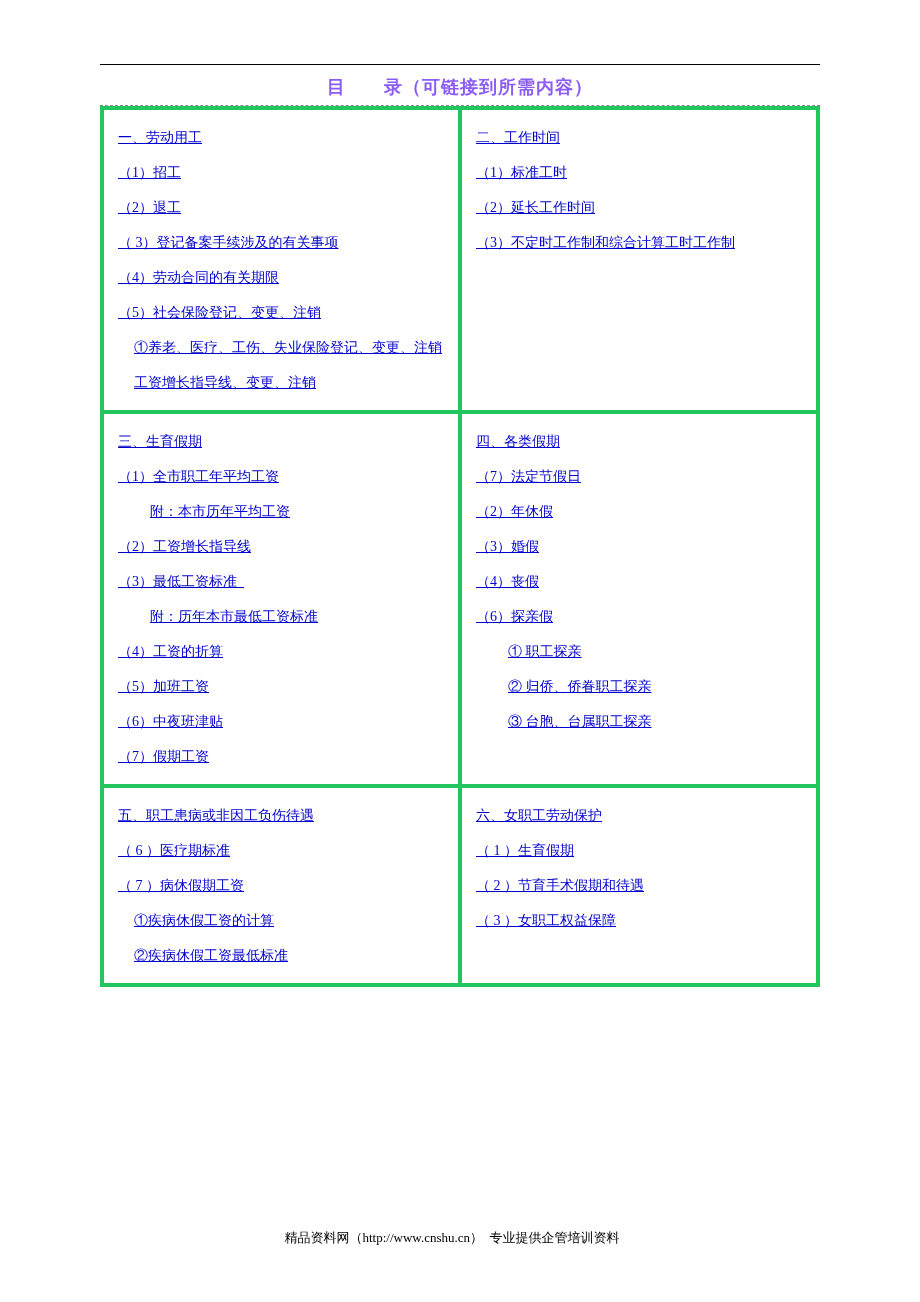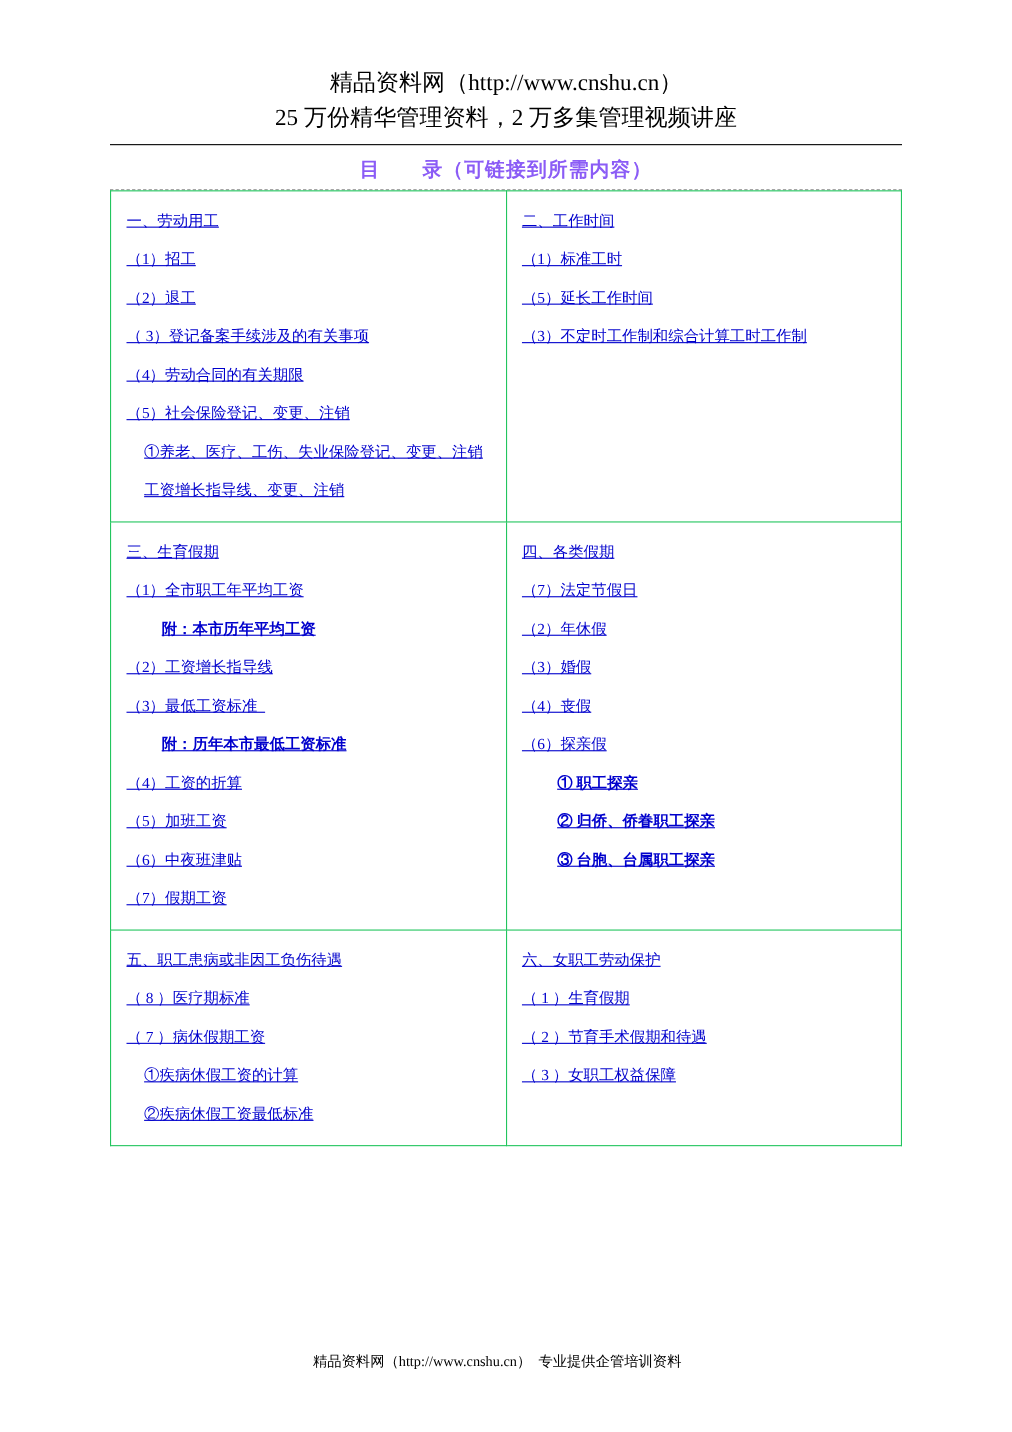--- a/index.html
+++ b/index.html
@@ -42,75 +42,71 @@
     .toc-divider-dashed {
       border-top: 1px dashed #888;
       margin: 0 0 0 0;
     }
     table.toc {
       width: 100%;
       border-collapse: collapse;
       border: 1px solid #000;
     }
     table.toc td {
-      border: 1px solid #22c55e;
+      border: 4px solid #22c55e;
       vertical-align: top;
       padding: 10px 10px 10px 14px;
       width: 50%;
     }
     .link {
       color: #0000cc;
       text-decoration: underline;
       font-size: 14px;
       line-height: 2.5;
       display: inline-block;
       cursor: pointer;
     }
     .indent1 { padding-left: 16px; text-align: center; }
-    .indent2 { padding-left: 32px; font-weight: bold; }
+    .indent2 { padding-left: 32px; }
     .item-row { display: block; }
     .footer {
       position: absolute;
       bottom: 55px;
       left: 0;
       right: 16px;
       text-align: center;
       font-size: 13px;
       color: #000;
     }
   </style>
 </head>
 <body>
 
 <div class="page">
-  <div class="header">
-    <div class="header-line1">精品资料网（http://www.cnshu.cn）</div>
-    <div class="header-line2">25 万份精华管理资料，2 万多集管理视频讲座</div>
-  </div>
   <div class="header-divider"></div>
   <div class="toc-title">目　　录（可链接到所需内容）</div>
   <div class="toc-divider-dashed"></div>
 
   <table class="toc">
     <tbody>
         <tr>
       <td>
             <div class="item-row"><a class="link">一、劳动用工</a></div>
             <div class="item-row"><a class="link">（1）招工</a></div>
             <div class="item-row"><a class="link">（2）退工</a></div>
             <div class="item-row"><a class="link">（ 3）登记备案手续涉及的有关事项</a></div>
             <div class="item-row"><a class="link">（4）劳动合同的有关期限</a></div>
             <div class="item-row"><a class="link">（5）社会保险登记、变更、注销</a></div>
             <div class="item-row"><a class="link indent1">①养老、医疗、工伤、失业保险登记、变更、注销</a></div>
             <div class="item-row"><a class="link indent1">工资增长指导线、变更、注销</a></div>
           </td>
       <td>
             <div class="item-row"><a class="link">二、工作时间</a></div>
             <div class="item-row"><a class="link">（1）标准工时</a></div>
-            <div class="item-row"><a class="link">（5）延长工作时间</a></div>
+            <div class="item-row"><a class="link">（2）延长工作时间</a></div>
             <div class="item-row"><a class="link">（3）不定时工作制和综合计算工时工作制</a></div>
           </td>
     </tr>
     <tr>
       <td>
             <div class="item-row"><a class="link">三、生育假期</a></div>
             <div class="item-row"><a class="link">（1）全市职工年平均工资</a></div>
             <div class="item-row"><a class="link indent2">附：本市历年平均工资</a></div>
             <div class="item-row"><a class="link">（2）工资增长指导线</a></div>
             <div class="item-row"><a class="link">（3）最低工资标准&nbsp;&nbsp;</a></div>
@@ -128,21 +124,21 @@
             <div class="item-row"><a class="link">（4）丧假</a></div>
             <div class="item-row"><a class="link">（6）探亲假</a></div>
             <div class="item-row"><a class="link indent2">① 职工探亲</a></div>
             <div class="item-row"><a class="link indent2">② 归侨、侨眷职工探亲</a></div>
             <div class="item-row"><a class="link indent2">③ 台胞、台属职工探亲</a></div>
           </td>
     </tr>
     <tr>
       <td>
             <div class="item-row"><a class="link">五、职工患病或非因工负伤待遇</a></div>
-            <div class="item-row"><a class="link">（ 8 ）医疗期标准</a></div>
+            <div class="item-row"><a class="link">（ 6 ）医疗期标准</a></div>
             <div class="item-row"><a class="link">（ 7 ）病休假期工资</a></div>
             <div class="item-row"><a class="link indent1">①疾病休假工资的计算</a></div>
             <div class="item-row"><a class="link indent1">②疾病休假工资最低标准</a></div>
           </td>
       <td>
             <div class="item-row"><a class="link">六、女职工劳动保护</a></div>
             <div class="item-row"><a class="link">（ 1 ）生育假期</a></div>
             <div class="item-row"><a class="link">（ 2 ）节育手术假期和待遇</a></div>
             <div class="item-row"><a class="link">（ 3 ）女职工权益保障</a></div>
           </td>

